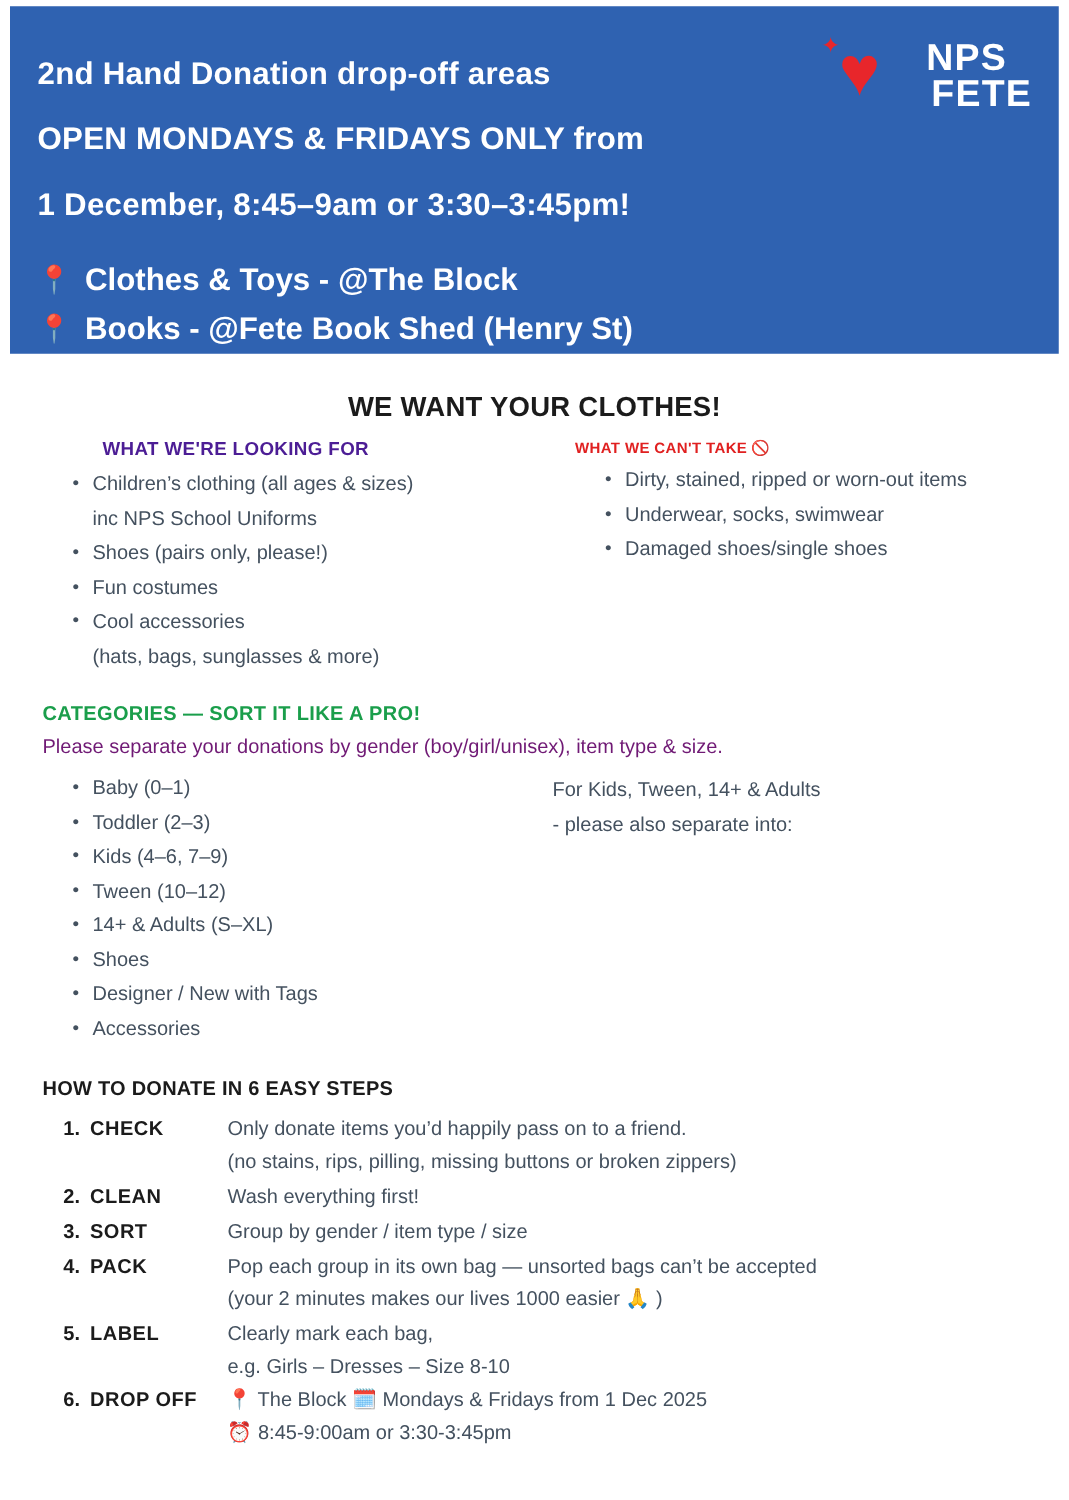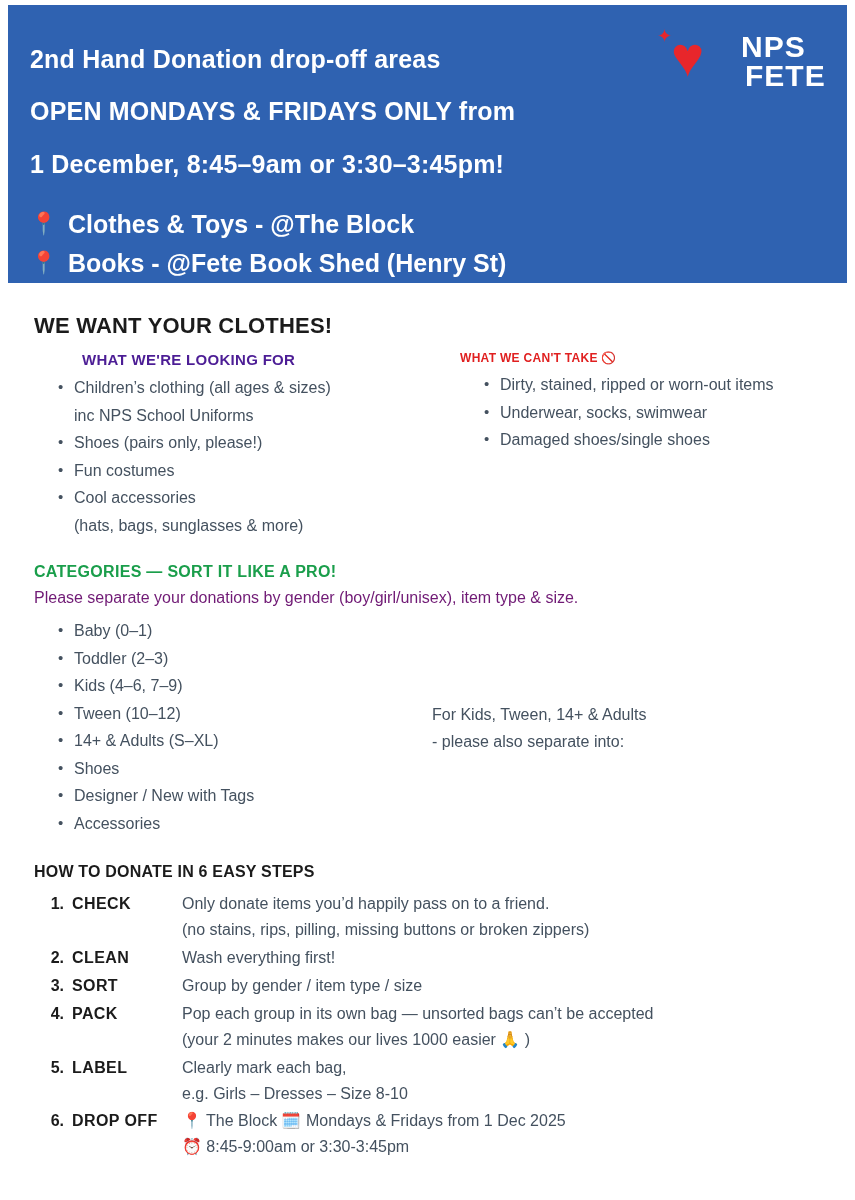--- a/index.html
+++ b/index.html
@@ -98,20 +98,21 @@
     padding: 20px 34px 0 34px;
     box-sizing: border-box;
   }
 
   h2.section-title {
     font-size: 22px;
     font-weight: bold;
     color: #1b1b1b;
     margin: 10px 0 12px 0;
     letter-spacing: 0.2px;
+    text-align: center;
   }
 
   .two-col {
     display: flex;
     gap: 26px;
   }
   .col-left { width: 400px; }
   .col-right { flex: 1; }
 
   .sub-blue {
@@ -163,22 +164,22 @@
   ul.plain > li.cont::before { content: ""; }
 
   .intro-line {
     font-size: 16px;
     color: #701a75;
     margin: 4px 0 10px 0;
   }
 
   .cat-cols {
     display: flex;
+    gap: 10px;
     margin-top: 4px;
-    align-items: center;
   }
   .cat-left { width: 398px; }
   .cat-right { flex: 1; padding-top: 2px; }
   .cat-right .rlead {
     font-size: 16px;
     color: #44515f;
     line-height: 1.72;
   }
   .cat-right ul.plain { padding-left: 20px; }
 

